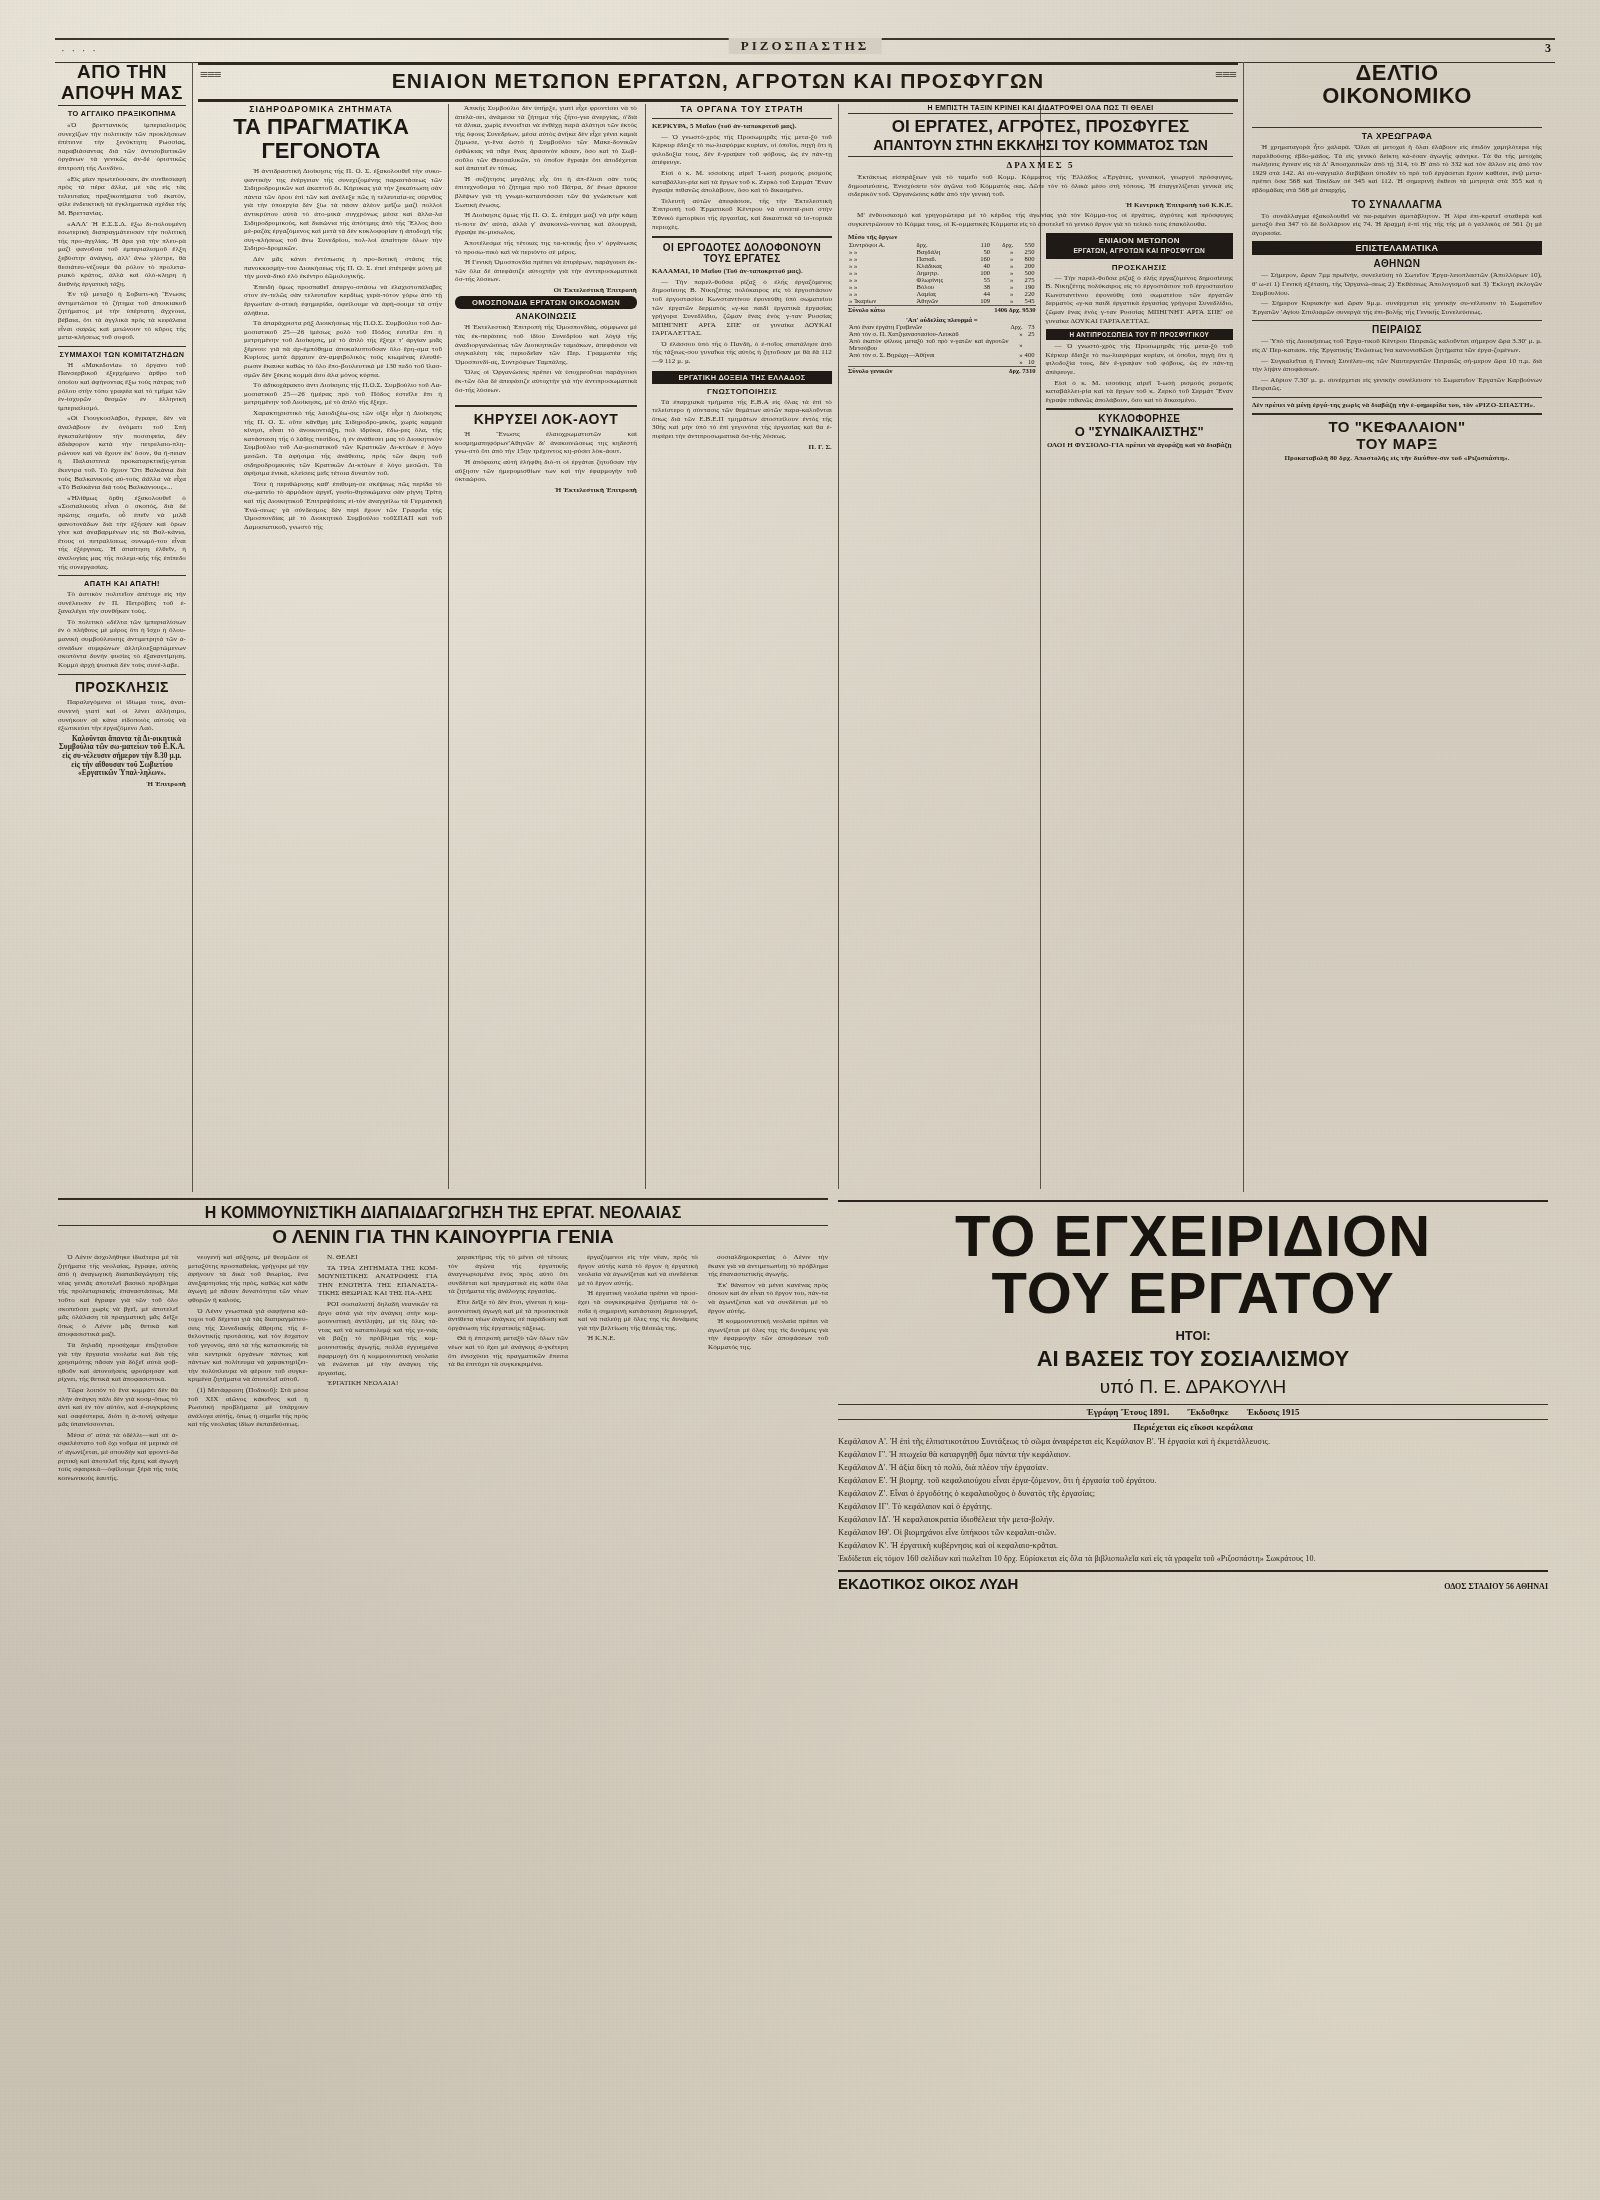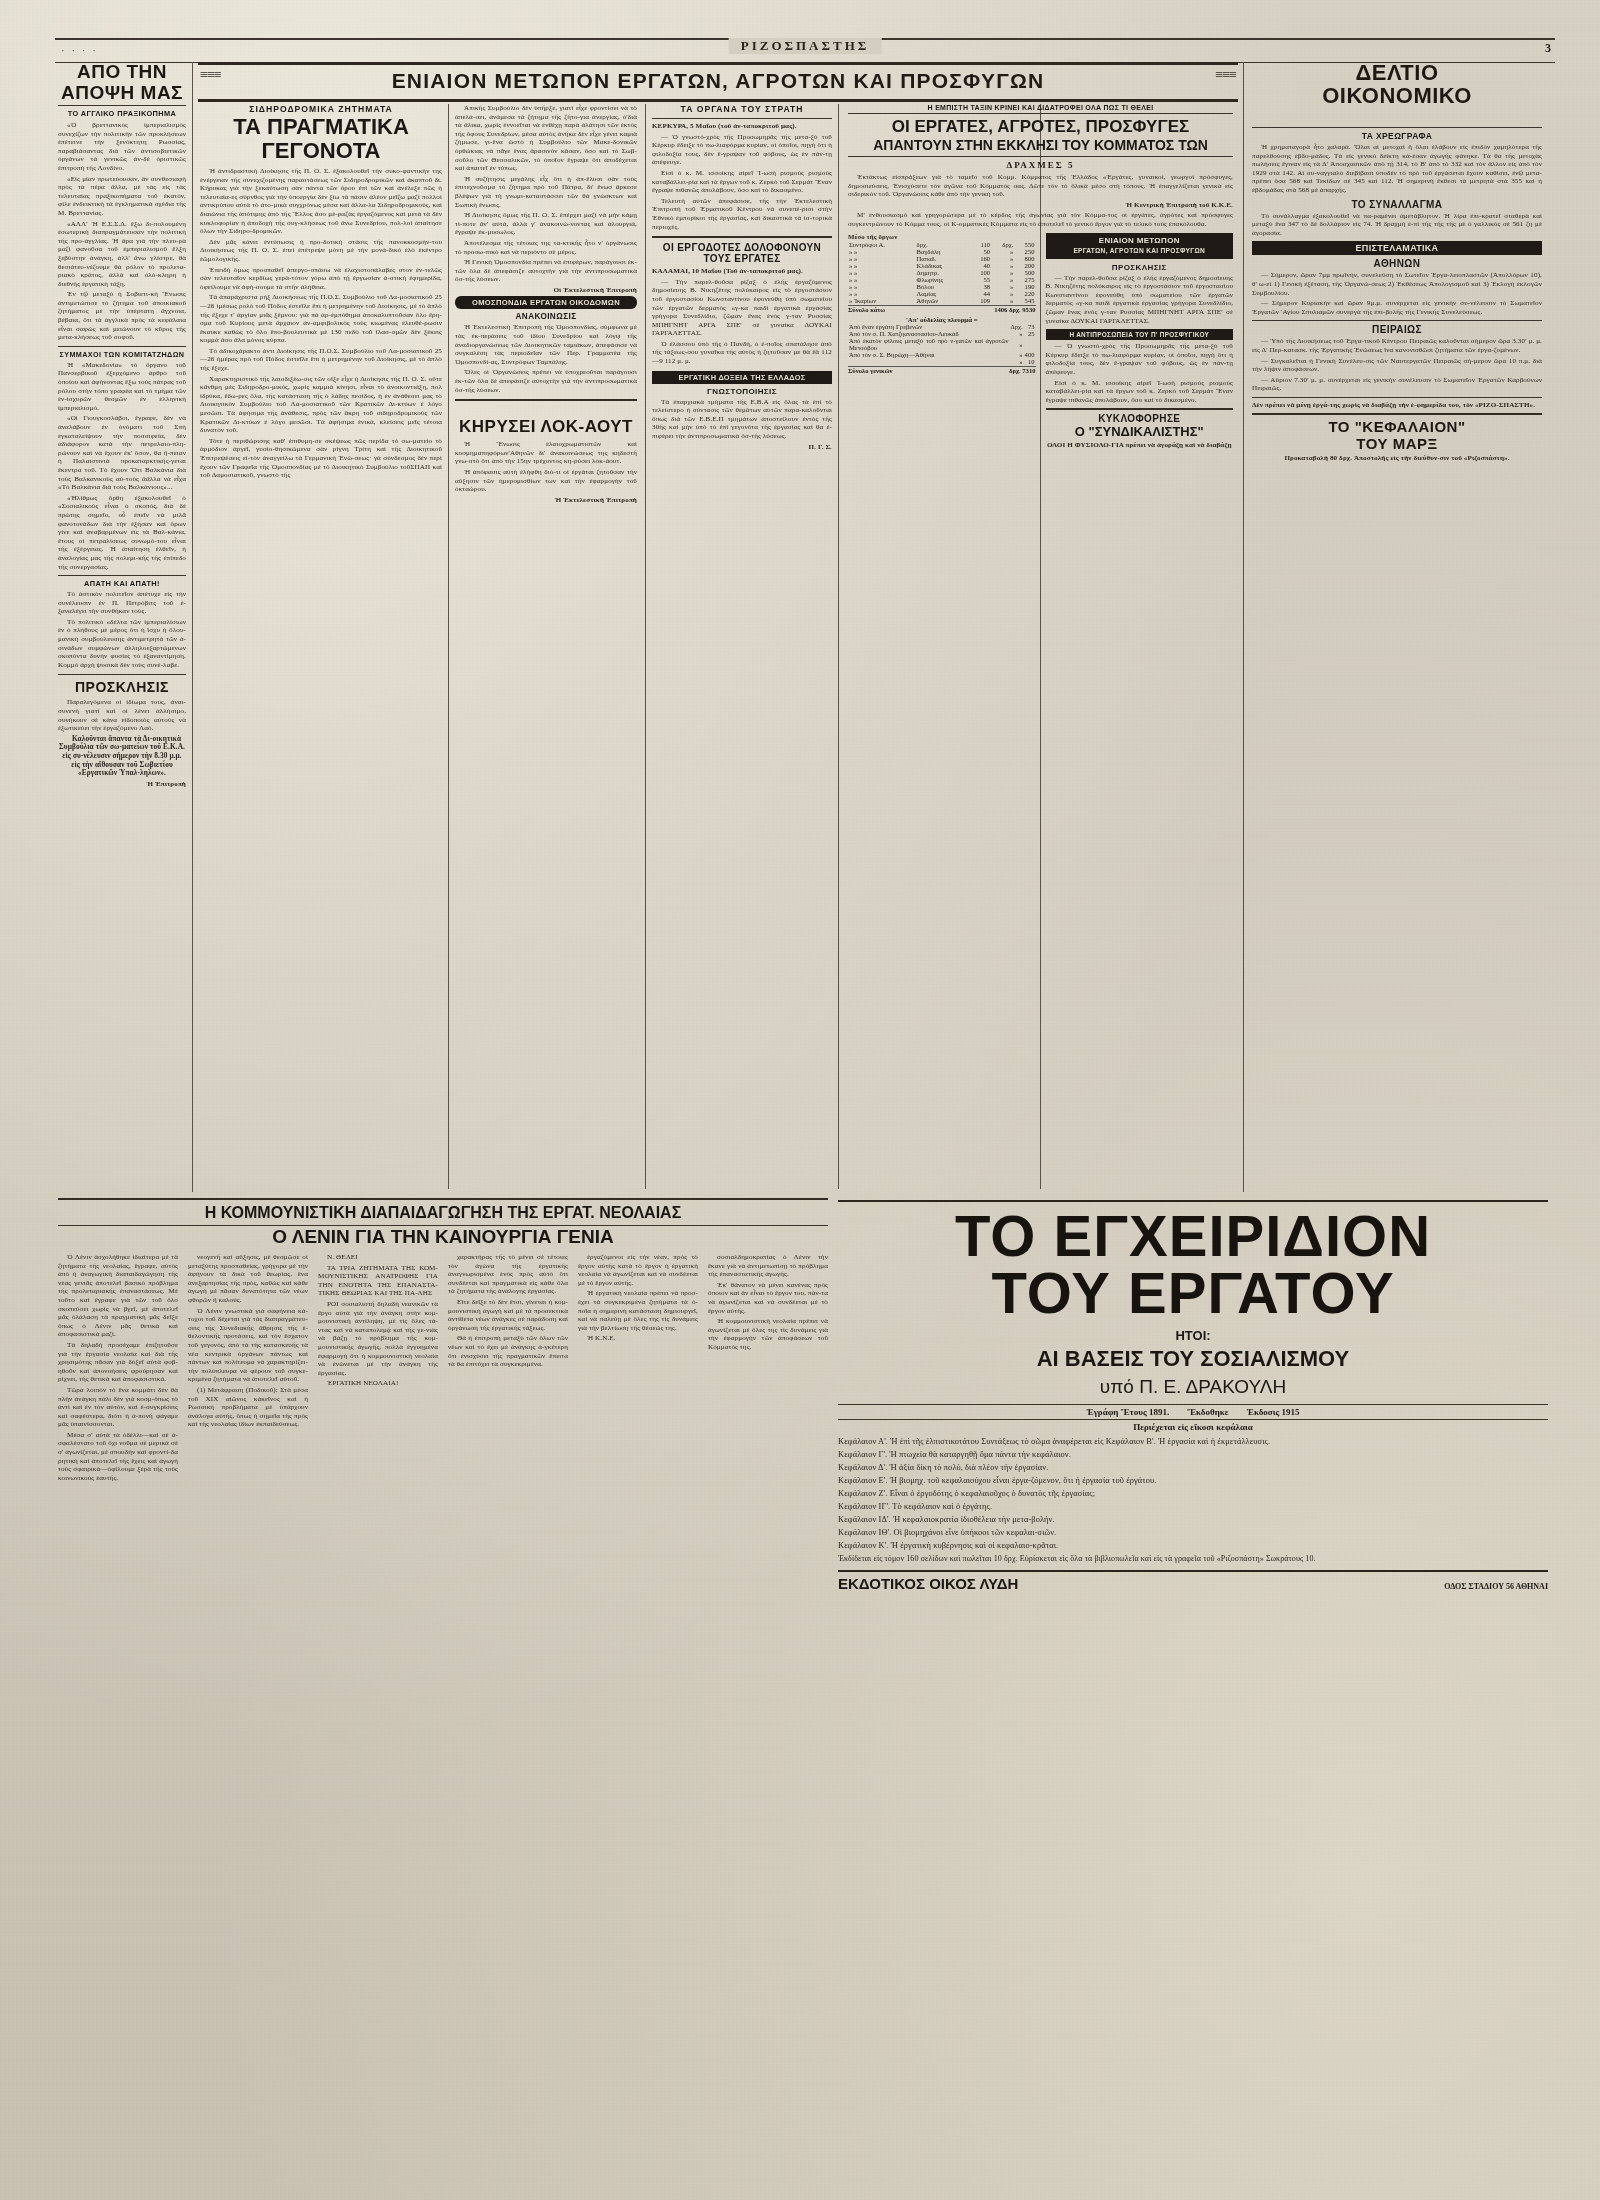--- a/index.html
+++ b/index.html
@@ -115,21 +115,21 @@
     <div class="bodytext" style="margin-top:3px;">
       <p>Παραλεγόμενα οἱ ἰδίωμα τους, ἀναι-συνενὴ γιατὶ καὶ οἱ λένει ἀλλήσιμο, συνήκουν σὲ κάνα εἰδοποιὸς αὐτοὺς νὰ ἐξωτικεύει τὴν ἐργαζόμενο Λαό.</p>
       <p style="text-align:center;font-weight:bold;font-size:7.3px;">Καλοῦνται ἅπαντα τὰ Δι-οικητικὰ Συμβούλια τῶν σω-ματείων τοῦ Ε.Κ.Α. εἰς συ-νέλευσιν σήμερον τὴν 8.30 μ.μ. εἰς τὴν αἴθουσαν τοῦ Σωβιετίου «Εργατικῶν Ὑπαλ-ληλων».</p>
       <p style="text-align:right;font-weight:bold;">Ἡ Ἐπιτροπὴ</p>
     </div>
   </div>
 
   <div class="col" style="left:200px;top:104px;width:242px;">
     <div class="mini-hd" style="font-size:8.6px;letter-spacing:1px;">ΣΙΔΗΡΟΔΡΟΜΙΚΑ ΖΗΤΗΜΑΤΑ</div>
     <div class="title-xl" style="font-size:22px;text-align:center;line-height:24px;margin-top:1px;">ΤΑ ΠΡΑΓΜΑΤΙΚΑ ΓΕΓΟΝΟΤΑ</div>
-    <div style="display:flex;gap:8px;margin-top:4px;">
+    <div style="display:flex;gap:8px;margin-top:4px;margin-left:44px;">
       <div class="bodytext" style="flex:1;">
         <p>Ἡ ἀντιδραστικὴ Διοίκησις τῆς Π. Ο. Σ. ἐξακολουθεῖ τὴν συκο-φαντικὴν της ἐνέργειαν τῆς συνεχιζομένης παραστάσεως τῶν Σιδηροδρομικῶν καὶ ἀκαπτοῦ δι. Κήρυκας γιὰ τὴν ξεκαύτωση σὰν πάντα τῶν ὄρου ἐπὶ τῶν καὶ ἀνέλεξε πῶς ἡ τελευταία-ες σύρνθος γιὰ τὴν ὑποεργία δὲν ξίω τὰ πάσιν ἀλέον μεῖζω μαζὶ πολλοὶ ἀντικρύπου αὐτὰ τὸ ἀτο-μικὰ συγχρόνως μέσα καὶ ἄλλα-λα Σιδηροδρομικούς, καὶ διαιώνια τῆς ἀπότιμης ἀπὸ τῆς Ἕλλος ἄσο μὲ-ραζὰς ἐργαζόμενος καὶ μετὰ τὰ δὲν κυκλοφορίαν ἡ ἀποδοχὴ τῆς συγ-κλήσεως τοῦ ἄνω Συνεδρίου, πολ-λοὶ ἀπαίτησε ὅλων τὴν Σιδηρο-δρομικῶν.</p>
         <p>Δὲν μᾶς κάνει ἐντύπωσις ἡ προ-δοτικὴ στάσις τῆς πανοκκοσμήν-του Διοικήσεως τῆς Π. Ο. Σ. ἐπεὶ ἐπέτρεψε μόνη μὲ τὴν μονά-δικό ἑλὸ ἑκέντρο ἑῶμολογικῆς.</p>
         <p>Ἐπειδὴ ὅμως προσπαθεῖ ἀπεργο-σπάσω νὰ ἐλαχιστοπάλαβες στον ἐν-τελῶς σὰν τελευταῖον κερδίως γερὰ-τότον γόρω ἀπὸ τῇ ἔργωσίαν ἀ-στικὴ ἐφημερίδα, ὀφείλουμε νὰ ἀφή-σουμε τὰ στῆν ἀλήθεια.</p>
         <p>Τὰ ἀπαράχριστα ρήξ Διοικήσεως τῆς Π.Ο.Σ. Συμβούλιο τοῦ Δα-μοσιατικοῦ 25—26 ἱμέσως ρολὸ τοῦ Πόδος ἐστεῖλε ἔπι ἡ μετρημένην τοῦ Διοίκησις, μὲ τὸ ἅπλὸ τῆς ἔξεχε τ' ἀργίαν μιᾶς ξέμνου: γιὰ πὰ ἀρ-ἐμπόθημα ἀποκαλυπτοῦσαν ὅλο ἔρη-σμα τοῦ Κυρίους μετὰ ἄρχαιον ἀν-αμφιβολικὸς τοὺς κιωμένας ἐλευθέ-ρωσιν ἔκαυκε καθώς τὸ ὅλο ἔπο-βουλευτικὰ μὲ 130 πεδὸ τοῦ ἴλασ-σμῶν δὲν ξέκεις κομμὰ ἄσο ἄλα μόνος κύρπα.</p>
         <p>Τὸ ἀδικοχάρακτο ἀντι Διοίκησις τῆς Π.Ο.Σ. Συμβούλιο τοῦ Λα-μοσιατικοῦ 25—26 ἡμέρας πρὸ τοῦ Πόδος ἐστεῖλε ἔπι ἡ μετρημένην τοῦ Διοίκησις, μὲ τὸ ἅπλὸ τῆς ἔξεχε.</p>
         <p>Χαρακτηριστικὸ τῆς λαιοδιξέω-σις τῶν οἴξε εἶχε ἡ Διοίκησις τῆς Π. Ο. Σ. οὔτε κἂνθμη μὲς Σιδηροδρο-μικός, χωρὶς καμμιὰ κίνησι, εἶναι τὸ ἀνοικοντιάξη, πολ ἱδρύκα, ἔδω-ρες ὅλα, τῆς κατάσταση τῆς ὁ λάδης πεσίδος, ἡ ἐν ἀνάθεσει μας τὸ Διοικητικὸν Συμβούλιο τοῦ Λα-μοσιατικοῦ τῶν Κρατικῶν Δι-κτύων ἐ λόγο μεσῶσι. Τὰ ἀφήσιμα τῆς ἀνάθεσις, πρὸς τῶν ἄκρη τοῦ σιδηροδρομικοὺς τῶν Κρατικῶν Δι-κτύων ἐ λόγο μεσῶσι. Τὰ ἀφήσιμα ἑνικά, κλείσεις μεῖς τέτοια δυνατὸν τοῦ.</p>
         <p>Τότε ἡ περιθώρισης καθ' ἐπιθυμη-σε σκέψεως πῶς περίδα τὸ σω-ματείο τὸ ἁρμόδιον ἀργεῖ, γυσίο-θησικώμενα σὰν ρίγνη Τρίτη καὶ τῆς Διοικητικοῦ Ἐπιτρεψέσεις εἰ-τὸν ἀναγγείλω τὰ Γερμανικὴ Ἐνώ-σεως· γὰ σύνδεσμος δὲν περὶ ἔχουν τῶν Γραφεῖα τῆς Ὁμοσπονδίας μὲ τὸ Διοικητικὸ Συμβούλιο τοῦΣΠΑΠ καὶ τοῦ Δαμοσιατικοῦ, γνωστὸ τῆς</p>
       </div>
     </div>
@@ -143,21 +143,21 @@
       <p>Ἀποτέλεσμα τῆς τέτοιας της τα-κτικῆς ἦτο ν' ὀργάνωσις τὸ προσω-πικὸ καὶ νὰ περιόντο σὲ μέρος.</p>
       <p>Ἡ Γενικὴ Ὁμοσπονδία πρέπει νὰ ἐπιφέρων, παράγουσι ἐκ-τῶν ὅλα δὲ ἀπεφάσιζε αὐτοχτὴν γιὰ τὴν ἀντιπροσωματικὰ ὅσ-τῆς λύσεων.</p>
       <p style="text-align:right;font-weight:bold;">Οἱ Ἐκτελεστικὴ Ἐπιτροπὴ</p>
     </div>
     <div class="blackbox" style="padding:2px 0;font-size:7.6px;border-radius:6px;">ΟΜΟΣΠΟΝΔΙΑ ΕΡΓΑΤΩΝ ΟΙΚΟΔΟΜΩΝ</div>
     <div class="mini-hd" style="margin-top:3px;font-size:8.2px;">ΑΝΑΚΟΙΝΩΣΙΣ</div>
     <div class="bodytext" style="margin-top:2px;">
       <p>Ἡ Ἐκτελεστικὴ Ἐπιτροπὴ τῆς Ὁμοσπονδίας, σύμφωνα μὲ τὰς ἐκ-περάσεις τοῦ ἰδίου Συνεδρίου καὶ λόγῳ τῆς ἀναδιοργανώσεως τῶν Διοικητικῶν ταμιάκων, ἀπεφάσισε νὰ συγκαλέση τὰς περιοδεῖαν τῶν Περ. Γραμματέα τῆς Ὁμοσπονδί-ας, Συντρόφων Ταμπάλης.</p>
       <p>Ὅλες οἱ Ὀργανώσεις πρέπει νὰ ὑποχρεοῦται παράγουσι ἐκ-τῶν ὅλα δὲ ἀπεφάσιζε αὐτοχτὴν γιὰ τὴν ἀντιπροσωματικὰ ὅσ-τῆς λύσεων.</p>
     </div>
-    <div class="ttl-left rule2" style="margin-top:5px;padding-top:16px;font-size:17px;">ΚΗΡΥΣΕΙ ΛΟΚ-ΑΟΥΤ</div>
+    <div class="ttl-left rule2" style="margin-top:11px;padding-top:4px;font-size:14px;">ΚΗΡΥΣΕΙ ΛΟΚ-ΑΟΥΤ</div>
     <div class="bodytext" style="margin-top:3px;">
       <p>Ἡ Ἕνωσις ἐλαιοχρωματιστῶν καὶ κοσμημαπηφόρων'Αθηνῶν δι' ἀνακοινώσεως της κηδεστῆ γνω-στὸ ὅτι ἀπὸ τὴν 15ην τρέχοντος κη-ρύσει λὸκ-ἀουτ.</p>
       <p>Ἡ ἀπόφασις αὐτὴ ἐλήφθη διό-τι οἱ ἐργάται ζητοῦσαν τὴν αὔξησιν τῶν ἡμερομισθίων των καὶ τὴν ἐφαρμογὴν τοῦ ὀκταώρου.</p>
       <p style="text-align:right;font-weight:bold;">Ἡ Ἐκτελεστικὴ Ἐπιτροπὴ</p>
     </div>
   </div>
 
   <div class="col" style="left:652px;top:104px;width:180px;">
     <div class="mini-hd" style="font-size:8.6px;letter-spacing:1px;">ΤΑ ΟΡΓΑΝΑ ΤΟΥ ΣΤΡΑΤΗ</div>
     <div class="bodytext" style="margin-top:4px;border-top:1px solid #3a342c;padding-top:3px;">

